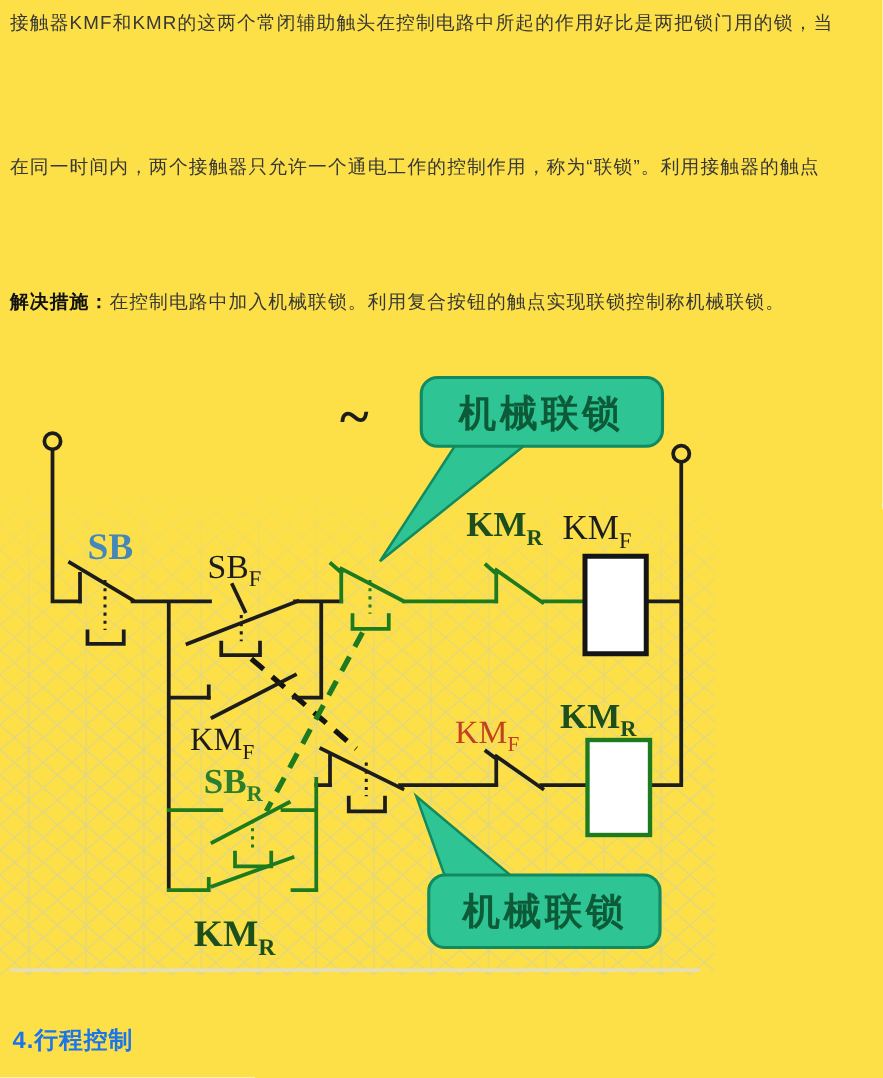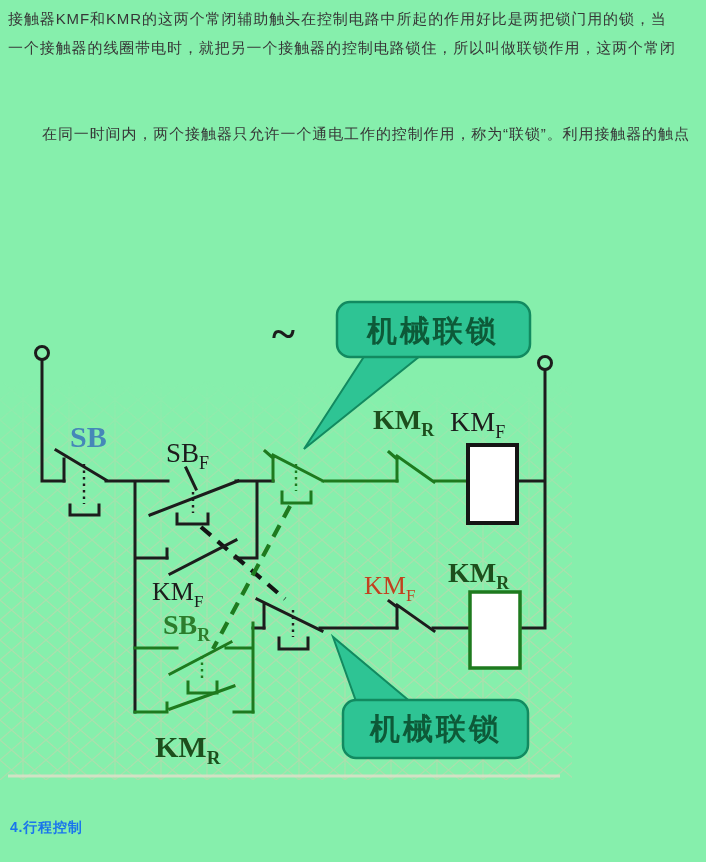--- a/index.html
+++ b/index.html
@@ -1,52 +1,54 @@
 <!DOCTYPE html>
 <html><head>
 <meta charset="utf-8">
 <style>
   html,body{margin:0;padding:0;background:#ffffff;}
-  .page{position:relative;width:706px;height:862px;background:#86efac;overflow:hidden;
+  .page{position:relative;width:706px;height:862px;background:#fde047;overflow:hidden;
         font-family:"Liberation Sans",sans-serif;}
   .textblock{position:absolute;left:8px;right:8px;color:#373737;font-size:15px;
              letter-spacing:0.9px;}
   .tline{line-height:29px;white-space:nowrap;}
   .p1{top:4px;}
-  .p2{top:119px;margin-left:34px;}
+  .p2{top:119px;}
   .p4{top:227px;}
   .lead{font-weight:bold;color:#111;}
   .heading{position:absolute;left:10px;top:819px;color:#1a75ec;font-weight:bold;
-           font-size:14px;letter-spacing:0.8px;}
+           font-size:19px;letter-spacing:0.8px;}
   svg{position:absolute;left:0;top:290px;}
   .wb{stroke:#1c1c1c;stroke-width:3;fill:none;stroke-linecap:square;}
   .wg{stroke:#1e7a1e;stroke-width:3;fill:none;stroke-linecap:square;}
   .dotb{stroke:#1c1c1c;stroke-width:2.4;fill:none;stroke-dasharray:2.5 4;}
   .dotg{stroke:#1e7a1e;stroke-width:2.4;fill:none;stroke-dasharray:2.5 4;}
   .dashb{stroke:#141414;stroke-width:4.2;fill:none;stroke-dasharray:13 9;}
   .dashg{stroke:#1e7a1e;stroke-width:4.2;fill:none;stroke-dasharray:13 9;}
   .dlabel{font-family:"Liberation Serif",serif;}
   .bold{font-weight:bold;}
   .callout-text{font-family:"Liberation Sans",sans-serif;font-weight:bold;
                 font-size:30px;letter-spacing:3px;}
 </style>
 </head>
 <body>
 
 <div class="page">
 
   <div class="textblock p1">
     <div class="tline">接触器KMF和KMR的这两个常闭辅助触头在控制电路中所起的作用好比是两把锁门用的锁，当</div>
-    <div class="tline">一个接触器的线圈带电时，就把另一个接触器的控制电路锁住，所以叫做联锁作用，这两个常闭</div>
   </div>
 
   <div class="textblock p2">
     <div class="tline">在同一时间内，两个接触器只允许一个通电工作的控制作用，称为“联锁”。利用接触器的触点</div>
   </div>
 
+  <div class="textblock p4">
+    <div class="tline"><span class="lead">解决措施：</span><span>在控制电路中加入机械联锁。利用复合按钮的触点实现联锁控制称机械联锁。</span></div>
+  </div>
 
   <svg width="580" height="512" viewBox="0 290 580 512">
     <defs>
       <pattern id="mesh" width="46" height="40" patternUnits="userSpaceOnUse">
         <path d="M0 40 L46 0 M0 0 L46 40 M23 0 L0 20 M23 0 L46 20 M0 20 L23 40 M46 20 L23 40 M23 0 V40" stroke="#cfcfad" stroke-width="1.1" fill="none"></path>
       </pattern>
       <linearGradient id="fadeY" x1="0" y1="0" x2="0" y2="1">
         <stop offset="0" stop-color="#ffffff" stop-opacity="0"></stop>
         <stop offset="0.18" stop-color="#ffffff" stop-opacity="0.55"></stop>
         <stop offset="0.55" stop-color="#ffffff" stop-opacity="0.9"></stop>

